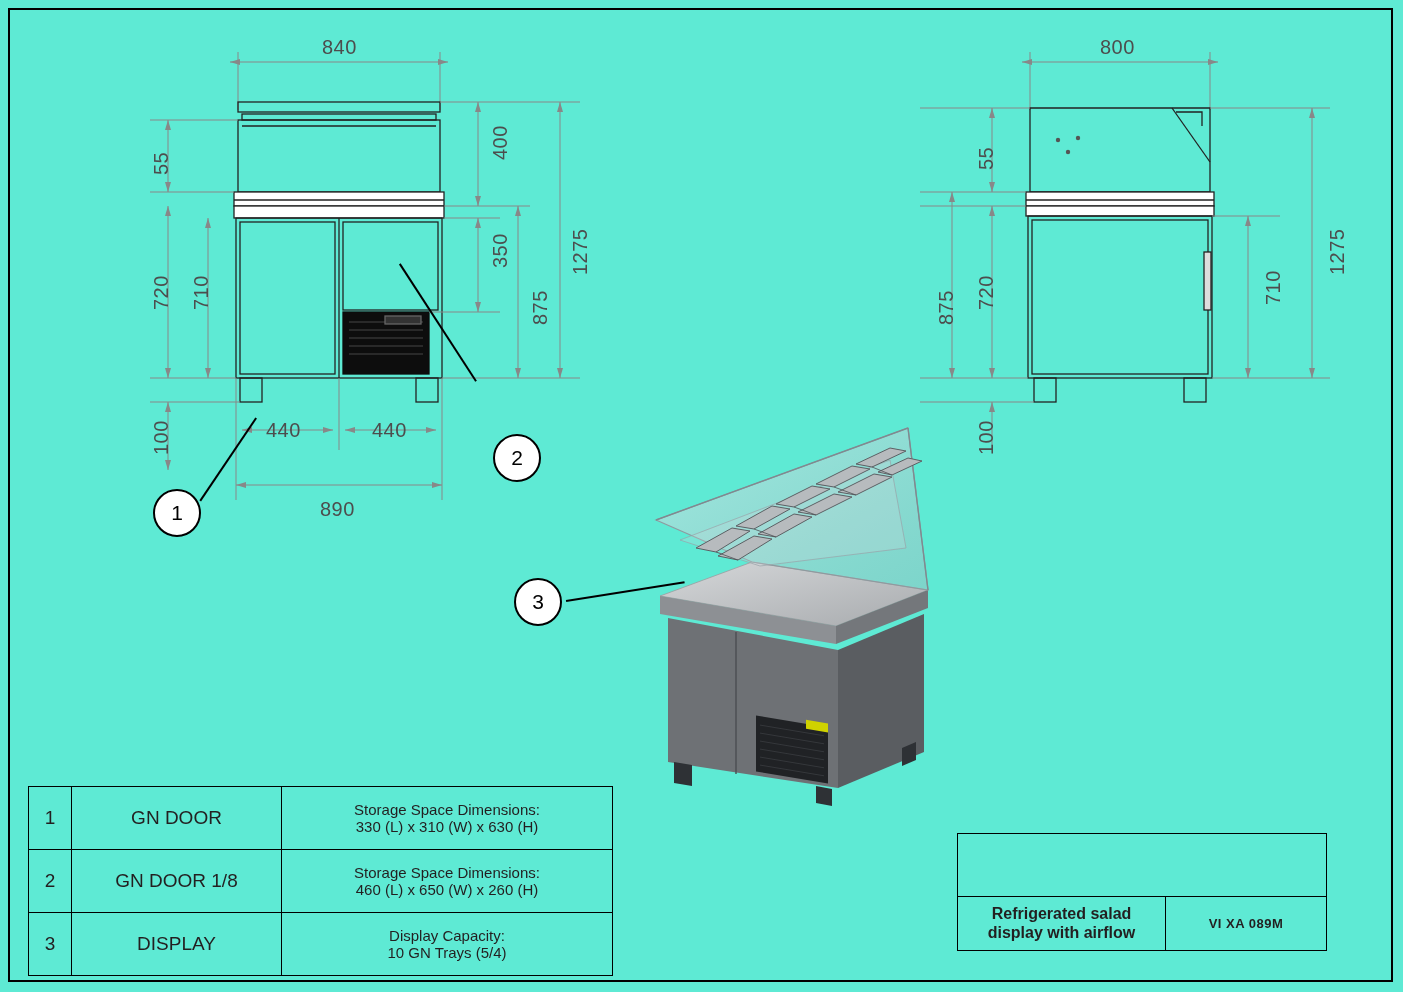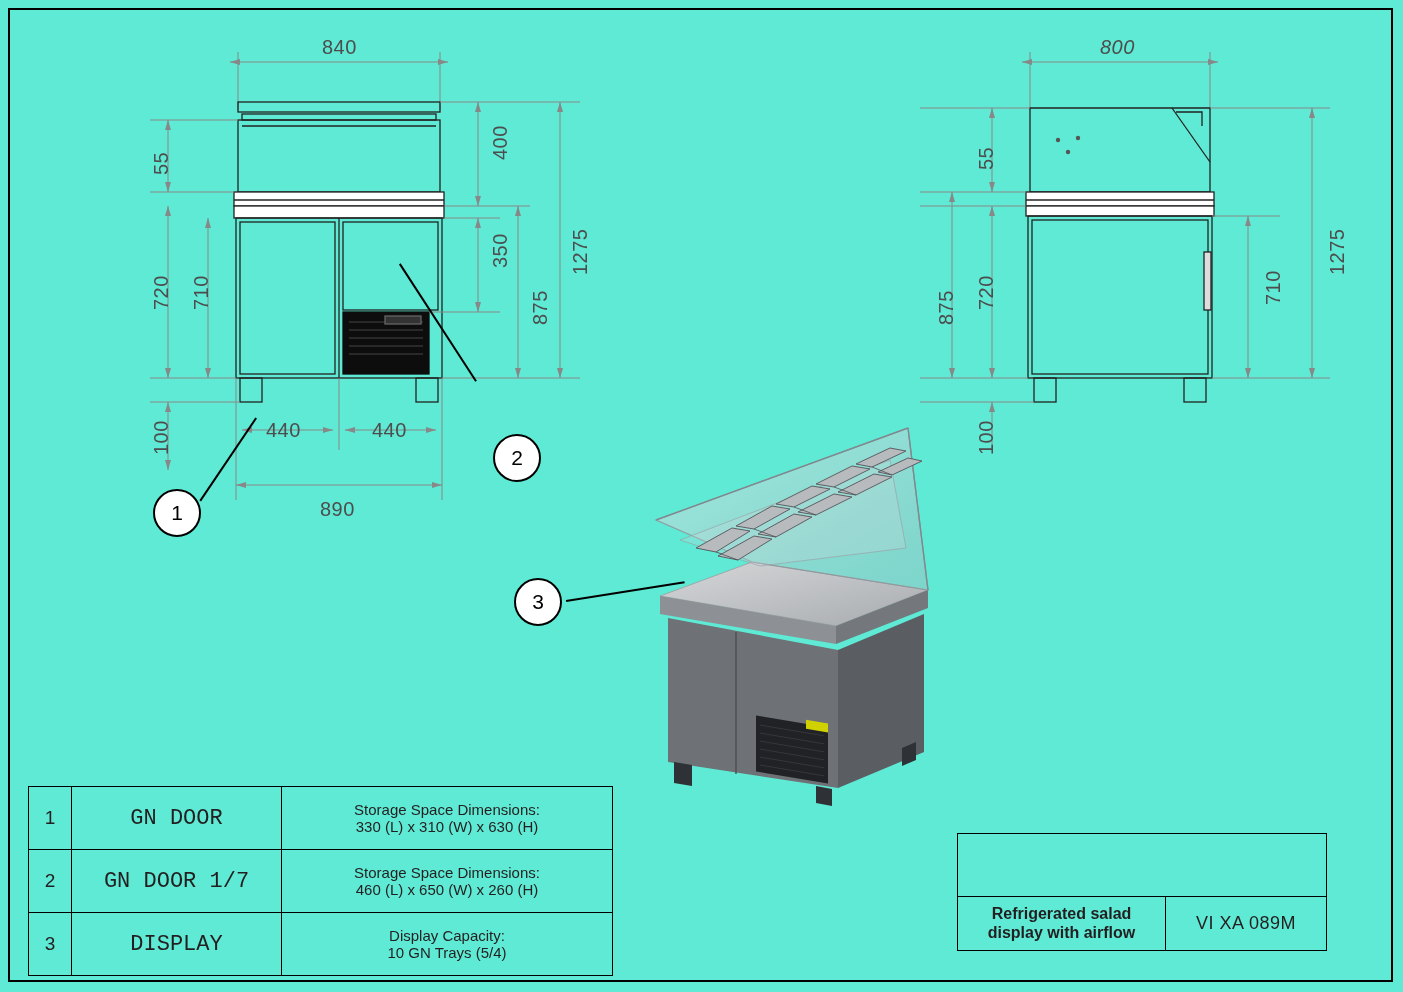--- a/index.html
+++ b/index.html
@@ -72,21 +72,21 @@
   }
   #bom td {
     border: 1.5px solid #000;
     text-align: center;
     vertical-align: middle;
     padding: 4px 2px;
     height: 54px;
     color: #231f20;
   }
   #bom td.num { width: 38px; }
-  #bom td.name { width: 205px; font-size: 22px; font-family: Liberation Mono, monospace; }
+  #bom td.name { width: 205px; font-size: 19px; }
   #bom td.desc { font-size: 15px; line-height: 1.15; }
 
   
   #titleblock {
     position: absolute;
     left: 957px;
     top: 833px;
     width: 370px;
     height: 118px;
     border: 1.5px solid #000;
@@ -171,22 +171,22 @@
     font-size: 16px;
     font-weight: bold;
     line-height: 1.15;
     padding: 0 4px;
   }
   #tb-code {
     flex: 1;
     display: flex;
     align-items: center;
     justify-content: center;
-    font-size: 18px;
-    font-weight: normal;
+    font-size: 13px;
+    font-weight: bold;
     letter-spacing: 0.5px;
   }
   svg { display: block; }
   .svgwrap { position: absolute; }
 </style>
 </head>
 <body>
 
 <div id="sheet">
   <div class="frame"></div>
@@ -381,21 +381,21 @@
         <path d="M348,186 l-3,10 l6,0 z" fill="#888" stroke="none"></path>
         <path d="M348,348 l-3,-10 l6,0 z" fill="#888" stroke="none"></path>
 
         <line x1="412" y1="78" x2="412" y2="348"></line>
         <path d="M412,78 l-3,10 l6,0 z" fill="#888" stroke="none"></path>
         <path d="M412,348 l-3,-10 l6,0 z" fill="#888" stroke="none"></path>
       </g>
     </svg>
   </div>
 
-  <div class="dim" style="left:1100px; top:36px;font-style:italic;">800</div>
+  <div class="dim" style="left:1100px; top:36px;">800</div>
   <div class="dim vert" style="left:975px; top:170px;">55</div>
   <div class="dim vert" style="left:975px; top:310px;">720</div>
   <div class="dim vert" style="left:935px; top:325px;">875</div>
   <div class="dim vert" style="left:975px; top:455px;">100</div>
   <div class="dim vert" style="left:1262px; top:305px;">710</div>
   <div class="dim vert" style="left:1326px; top:275px;">1275</div>
 
   <div class="svgwrap" style="left:640px; top:400px;">
     <svg width="320" height="420" viewBox="0 0 320 420">
       <defs>
@@ -480,21 +480,21 @@
       <tr>
         <td class="num">1</td>
         <td class="name">GN DOOR</td>
         <td class="desc">
           <div>Storage Space Dimensions:</div>
           <div>330 (L) x 310 (W) x 630 (H)</div>
         </td>
       </tr>
       <tr>
         <td class="num">2</td>
-        <td class="name">GN DOOR 1/7</td>
+        <td class="name">GN DOOR 1/8</td>
         <td class="desc">
           <div>Storage Space Dimensions:</div>
           <div>460 (L) x 650 (W) x 260 (H)</div>
         </td>
       </tr>
       <tr>
         <td class="num">3</td>
         <td class="name">DISPLAY</td>
         <td class="desc">
           <div>Display Capacity:</div>

